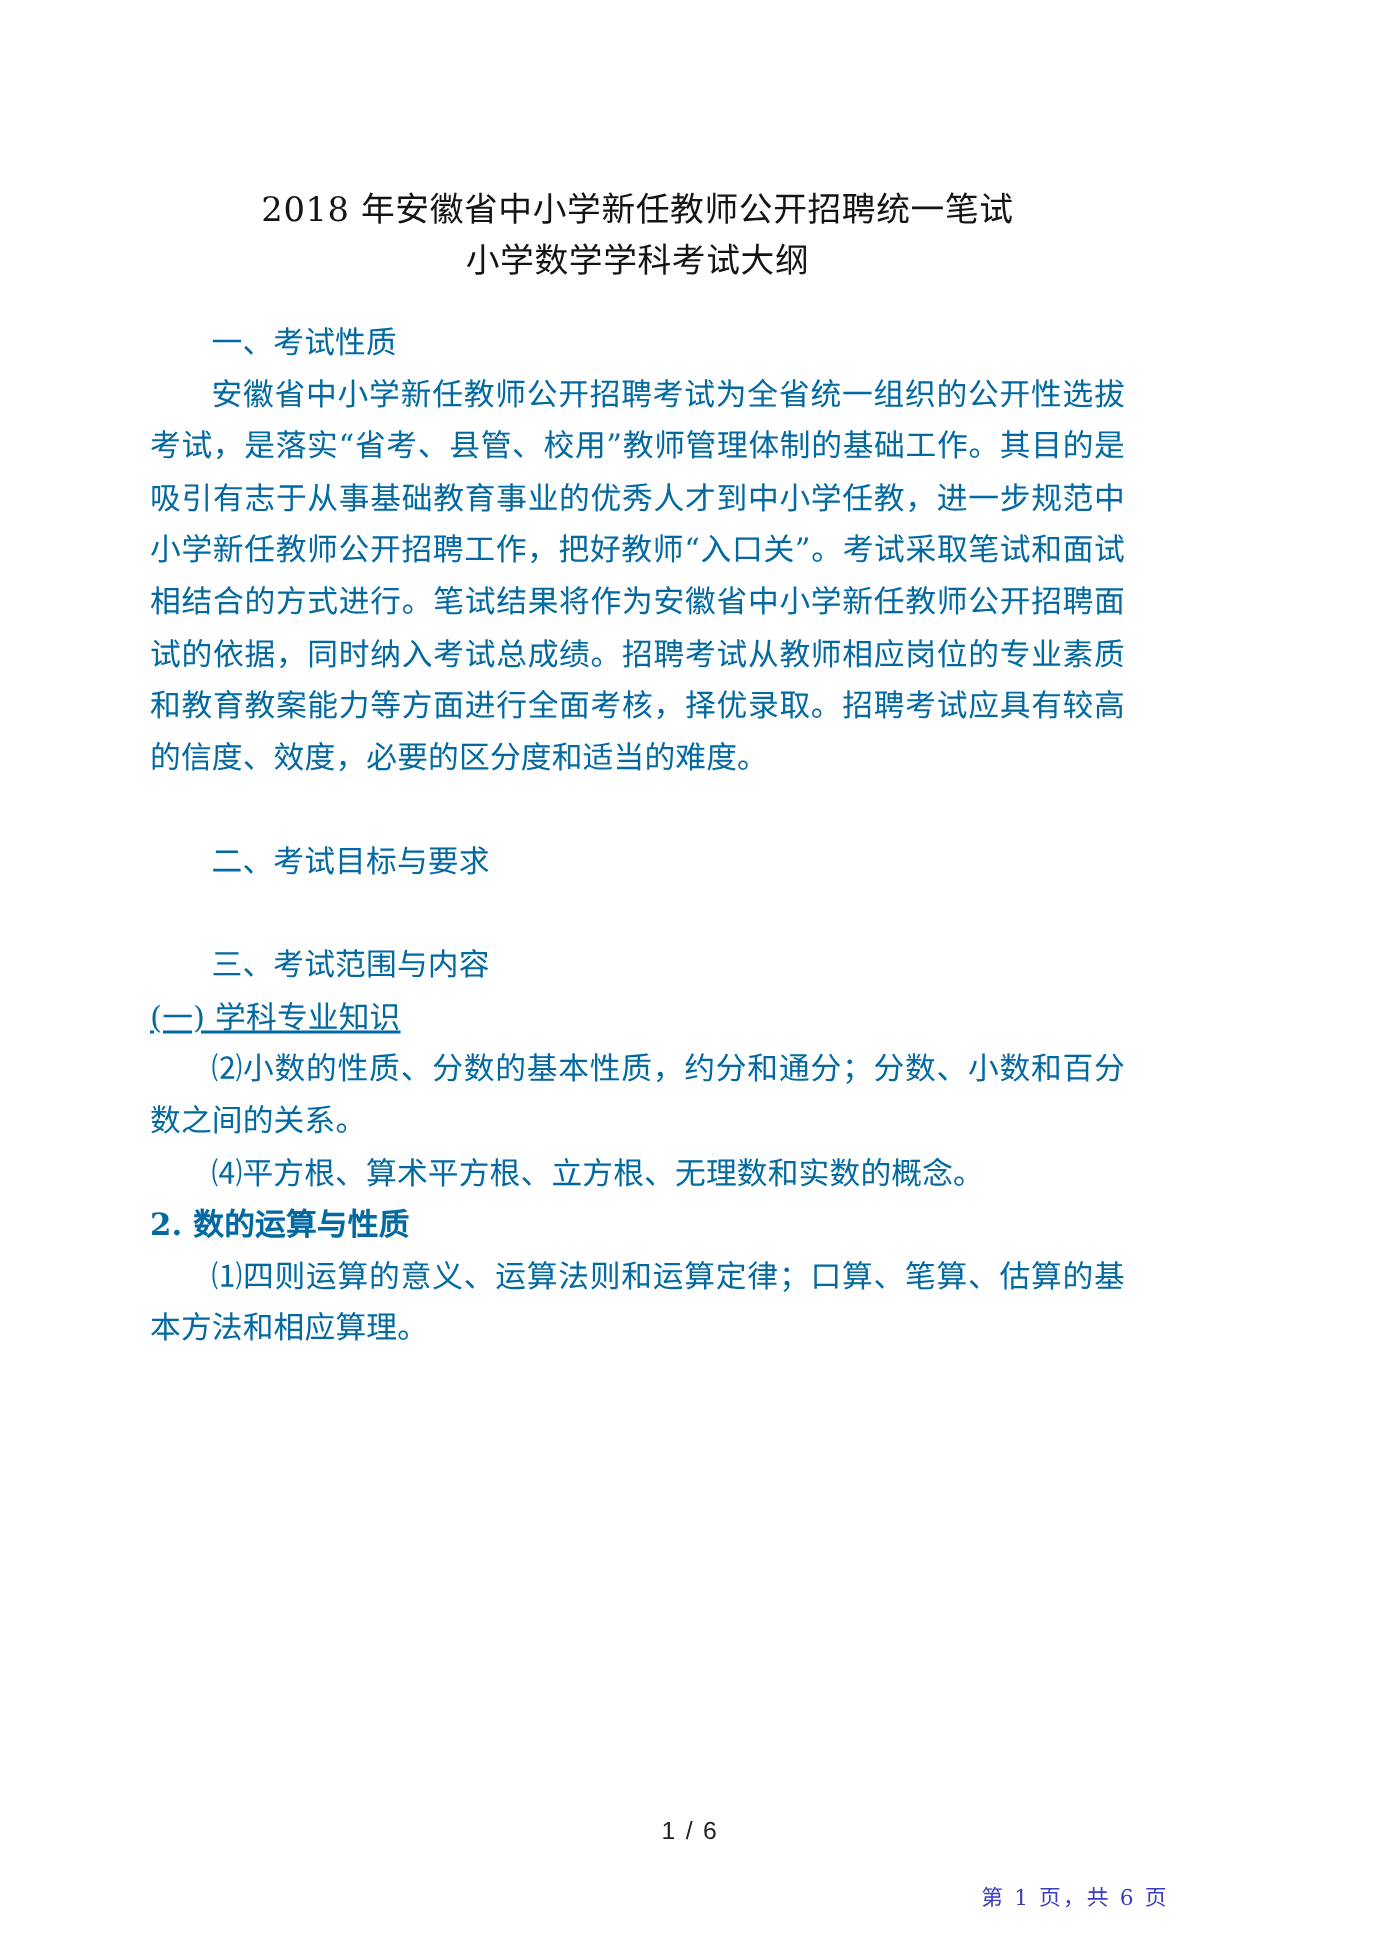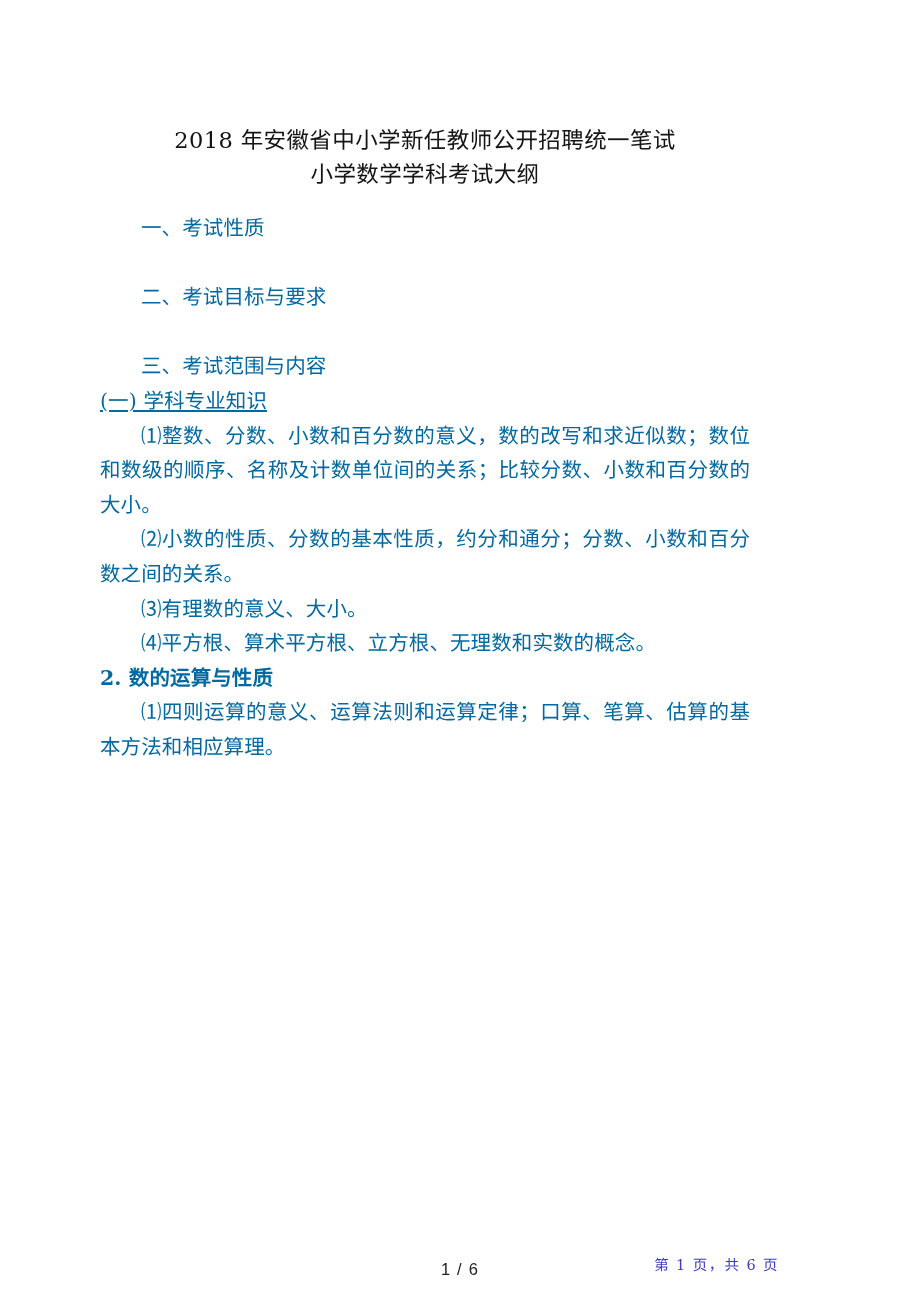--- a/index.html
+++ b/index.html
@@ -76,21 +76,21 @@
   }
 
   .gap {
     height: 34.6px;
   }
 
   
   .footer-page {
     position: absolute;
     left: 0;
-    top: 1260px;
+    top: 1212px;
     width: 920px;
     text-align: center;
     font-family: "Liberation Sans", sans-serif;
     font-size: 16.5px;
     letter-spacing: 1.2px;
     color: #222222;
   }
 
   .watermark {
     position: absolute;
@@ -111,33 +111,32 @@
   <div class="content">
 
     <h1 class="doc-title">
       <span>2018 年安徽省中小学新任教师公开招聘统一笔试</span>
       <span class="line2">小学数学学科考试大纲</span>
     </h1>
 
     <div class="body-block">
 
       <p class="para indent">一、考试性质</p>
+      <p class="para indent">安徽省中小学新任教师公开招聘考试为全省统一组织的公开性选拔考试，是落实“省考、县管、校用”教师管理体制的基础工作。其目的是吸引有志于从事基础教育事业的优秀人才到中小学任教，进一步规范中小学新任教师公开招聘工作，把好教师“入口关”。考试采取笔试和面试相结合的方式进行。笔试结果将作为安徽省中小学新任教师公开招聘面试的依据，同时纳入考试总成绩。招聘考试从教师相应岗位的专业素质和教育教案能力等方面进行全面考核，择优录取。招聘考试应具有较高的信度、效度，必要的区分度和适当的难度。</p>
 
       <div class="gap"></div>
 
       <p class="para indent">二、考试目标与要求</p>
 
       <div class="gap"></div>
 
       <p class="para indent">三、考试范围与内容</p>
       <p class="para flush">(一) 学科专业知识</p>
 
-      <p class="para indent">⑴整数、分数、小数和百分数的意义，数的改写和求近似数；数位和数级的顺序、名称及计数单位间的关系；比较分数、小数和百分数的大小。</p>
       <p class="para indent">⑵小数的性质、分数的基本性质，约分和通分；分数、小数和百分数之间的关系。</p>
-      <p class="para indent">⑶有理数的意义、大小。</p>
       <p class="para indent">⑷平方根、算术平方根、立方根、无理数和实数的概念。</p>
 
       <p class="para bold-head">2. 数的运算与性质</p>
       <p class="para indent">⑴四则运算的意义、运算法则和运算定律；口算、笔算、估算的基本方法和相应算理。</p>
 
     </div>
   </div>
 
   <div class="footer-page">1 / 6</div>
 

